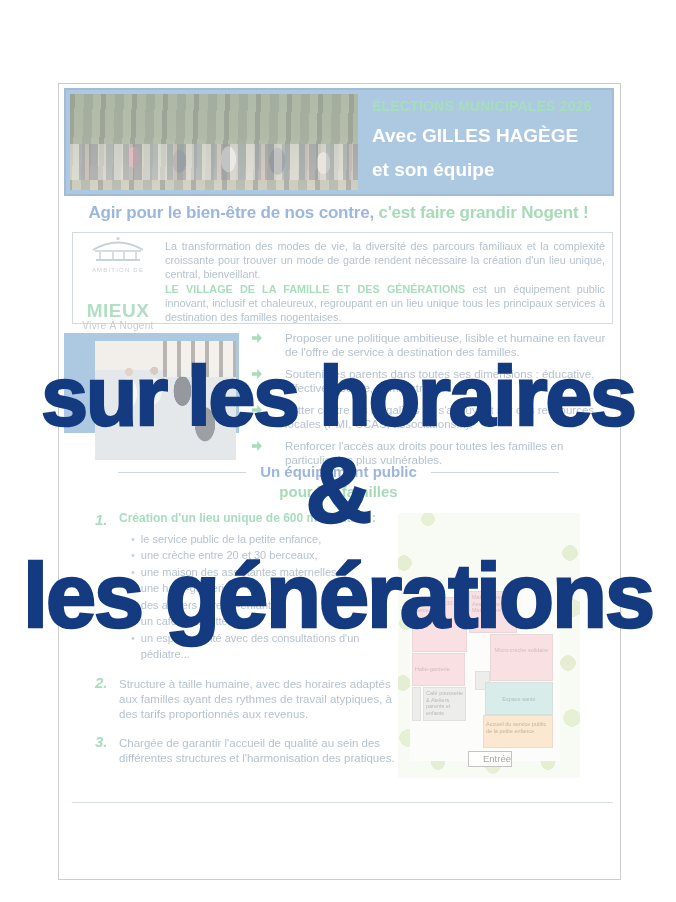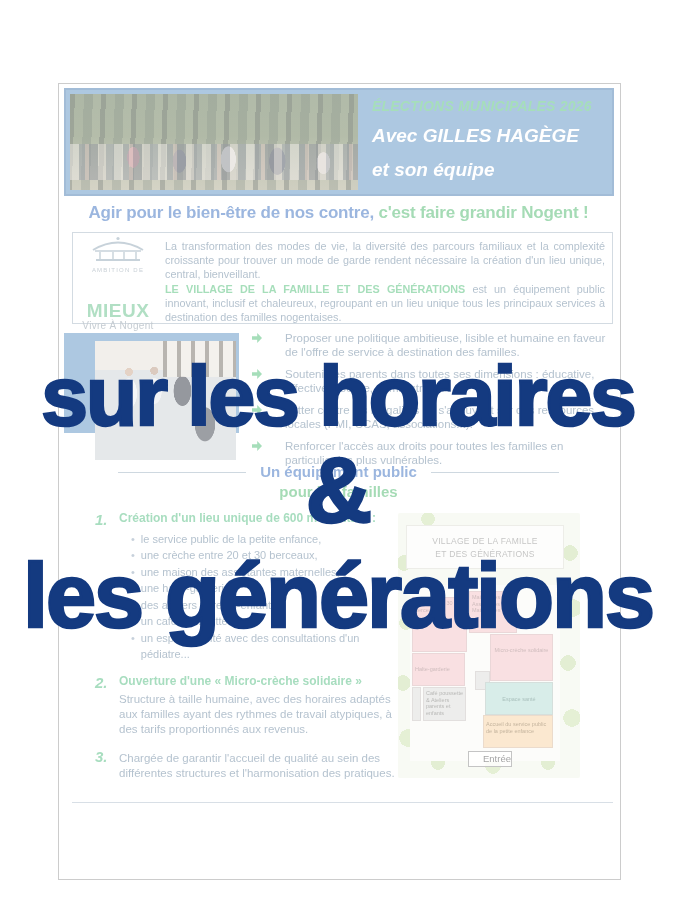--- a/index.html
+++ b/index.html
@@ -2,21 +2,21 @@
 <html><head>
 <meta charset="utf-8">
 <style>
   html,body{margin:0;padding:0;background:#fff;}
   .page{position:relative;width:676px;height:902px;background:#fff;overflow:hidden;
         font-family:"Liberation Sans",sans-serif;}
   .flyer{position:absolute;inset:0;opacity:.5;}
   .frame{position:absolute;left:58px;top:83px;width:561px;height:795px;border:1px solid #9a9a9a;background:#fff;}
 
   
-  .banner{position:absolute;left:64px;top:88px;width:550px;height:108px;background:#5e92c4;border:2px solid #477cb0;box-sizing:border-box;font-style:italic;}
+  .banner{position:absolute;left:64px;top:88px;width:550px;height:108px;background:#5e92c4;border:2px solid #477cb0;box-sizing:border-box;}
   .banner-photo{position:absolute;left:4px;top:4px;width:288px;height:96px;overflow:hidden;
     background:
       radial-gradient(ellipse 9px 15px at 22% 66%,#c96a74 68%,transparent 70%),
       radial-gradient(ellipse 11px 19px at 55% 68%,#e8e6e2 66%,transparent 70%),
       radial-gradient(ellipse 12px 20px at 72% 70%,#2e3542 66%,transparent 70%),
       radial-gradient(ellipse 10px 17px at 38% 70%,#3d4654 66%,transparent 70%),
       radial-gradient(ellipse 10px 16px at 88% 72%,#d8d2c9 66%,transparent 70%),
       repeating-linear-gradient(92deg,rgba(28,42,26,.55) 0 5px,rgba(92,112,72,.25) 5px 14px,rgba(48,68,44,.45) 14px 23px,rgba(125,142,98,.2) 23px 31px),
       linear-gradient(180deg,#5f7352 0%,#697a55 45%,#8d9374 68%,#aba88d 85%,#b8b098 100%);}
   .banner-photo::after{content:"";position:absolute;left:0;right:0;top:52%;height:38%;
@@ -236,38 +236,33 @@
             <li>
                 <span class="dot">•</span>
                 <span>un espace santé avec des consultations d'un pédiatre...</span>
               </li>
           </ul>
         </div>
       </div>
       <div class="item">
         <span class="num">2.</span>
         <div class="item-body">
-          <div class="item-title">Ouverture d'une « Micro-crèche solidaire »</div>
           <div class="item-text">Structure à taille humaine, avec des horaires adaptés aux familles ayant des rythmes de travail atypiques, à des tarifs proportionnés aux revenus.</div>
         </div>
       </div>
       <div class="item">
         <span class="num">3.</span>
         <div class="item-body">
           <div class="item-text">Chargée de garantir l'accueil de qualité au sein des différentes structures et l'harmonisation des pratiques.</div>
         </div>
       </div>
     </div>
 
     <div class="plan">
       <div class="plan-floor"></div>
-      <div class="plan-title">
-        <div>VILLAGE DE LA FAMILLE</div>
-        <div>ET DES GÉNÉRATIONS</div>
-      </div>
       <div class="room pink r-creche">Crèche 20 à 30 berceaux</div>
       <div class="room pink r-mam">Maison des Assistantes Maternelles</div>
       <div class="room pink r-micro">Micro-crèche solidaire</div>
       <div class="room pink r-halte">Halte-garderie</div>
       <div class="room gray r-annex"></div>
       <div class="room gray r-strip"></div>
       <div class="room gray r-cafe">Café poussette &amp; Ateliers parents et enfants</div>
       <div class="room teal r-sante">Espace santé</div>
       <div class="room orange r-accueil">Accueil du service public de la petite enfance</div>
       <div class="entree">Entrée</div>

